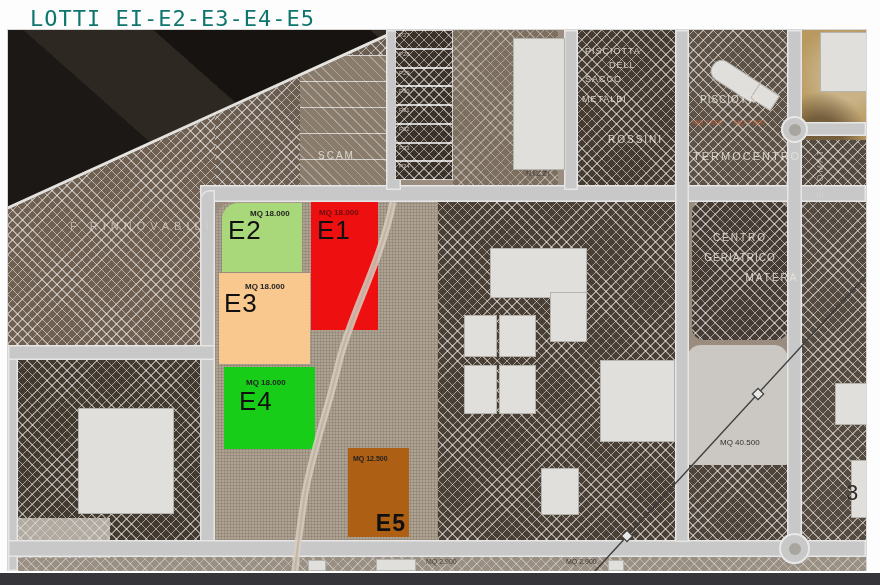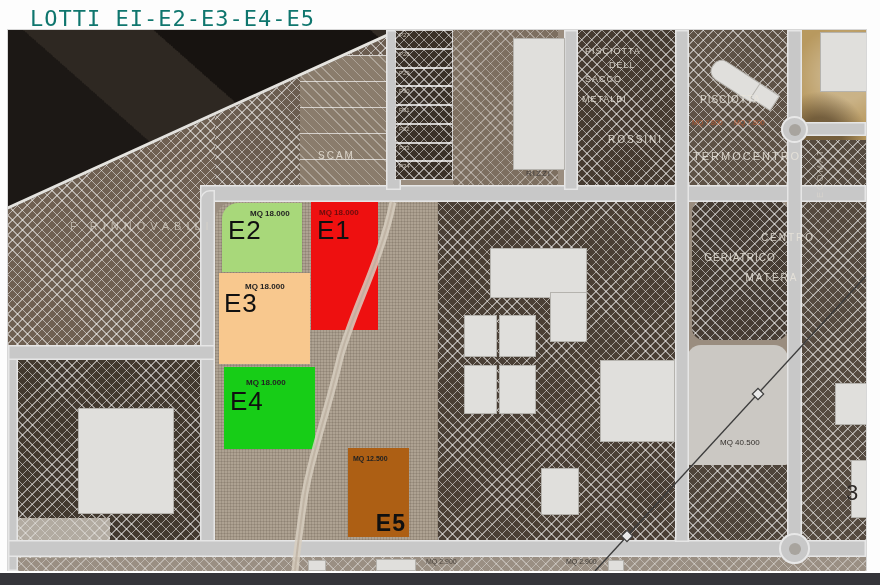--- a/index.html
+++ b/index.html
@@ -151,21 +151,21 @@
       <div class="lot" style="left: 7px; top: 3px; width: 80px; height: 69px; border-top-left-radius: 16px; background-color: rgb(168, 216, 122);">
         <span class="mq" style="left:28px;top:6px;">MQ 18.000</span>
         <span class="eid" style="left:6px;top:12px;">E2</span>
       </div>
       <div class="lot" style="left: 4px; top: 73px; width: 91px; height: 91px; background-color: rgb(248, 200, 142);">
         <span class="mq" style="left:26px;top:9px;">MQ 18.000</span>
         <span class="eid" style="left:5px;top:15px;">E3</span>
       </div>
       <div class="lot" style="left: 9px; top: 167px; width: 91px; height: 82px; background-color: rgb(23, 205, 23);">
         <span class="mq" style="left:22px;top:11px;">MQ 18.000</span>
-        <span class="eid" style="left:6px;top:19px;">E4</span>
+        <span class="eid" style="left:15px;top:19px;">E4</span>
       </div>
       <div class="lot" style="left: 133px; top: 248px; width: 61px; height: 89px; background-color: rgb(173, 95, 20);">
         <span class="mq" style="left:5px;top:7px;font-size:7px;">MQ 12.500</span>
         <span class="eid" style="right:3px;bottom:0px;left:auto;font-size:23px;font-weight:bold;">E5</span>
       </div>
     </div>
 
     <svg class="svgtop" width="858" height="541" viewBox="0 0 858 541">
       <path d="M385,172 C 372,235 342,285 331,332 C 320,380 301,432 296,470 C 292,498 289,520 287,541" fill="none" stroke="#d8cfc1" stroke-width="7" opacity="0.85"></path>
       <path d="M385,172 C 372,235 342,285 331,332 C 320,380 301,432 296,470 C 292,498 289,520 287,541" fill="none" stroke="#b9ad9c" stroke-width="2" opacity="0.7"></path>
@@ -179,21 +179,21 @@
     <div class="lbl dk" style="left:518px;top:139px;font-size:8px;letter-spacing:1px;">RIZZI</div>
     <div class="lbl" style="left:577px;top:16px;font-size:9px;letter-spacing:1px;">PISCIOTTA</div>
     <div class="lbl" style="left:577px;top:30px;font-size:9px;letter-spacing:1px;margin-left:24px;">DELL</div>
     <div class="lbl" style="left:577px;top:44px;font-size:9px;letter-spacing:1px;">SACCO</div>
     <div class="lbl" style="left:574px;top:64px;font-size:9px;letter-spacing:1px;">METALBI</div>
     <div class="lbl" style="left:600px;top:104px;font-size:10px;letter-spacing:2px;">ROSSINI</div>
     <div class="lbl" style="left:692px;top:64px;font-size:10px;letter-spacing:1px;">PISCIOTTA</div>
     <div class="lbl mqred" style="left:684px;top:89px;font-size:7px;">MQ 7.800</div>
     <div class="lbl mqred" style="left:726px;top:89px;font-size:7px;">MQ 7.800</div>
     <div class="lbl" style="left:685px;top:120px;font-size:11px;letter-spacing:2px;">TERMOCENTRO</div>
-    <div class="lbl" style="left:684px;top:202px;width:96px;text-align:center;font-size:10px;letter-spacing:2px;padding-left:48px;">CENTRO</div>
+    <div class="lbl" style="left:684px;top:202px;width:96px;text-align:center;font-size:10px;letter-spacing:2px;">CENTRO</div>
     <div class="lbl" style="left:684px;top:222px;width:96px;text-align:center;font-size:10px;letter-spacing:1px;">GERIATRICO</div>
     <div class="lbl" style="left:684px;top:242px;width:96px;text-align:center;font-size:10px;letter-spacing:2px;margin-left:32px;">MATERA</div>
     <div class="lbl" style="left:782px;top:138px;width:60px;text-align:center;font-size:9px;letter-spacing:2px;transform:rotate(-90deg);color:rgba(222,216,206,.6);">ECOMAT</div>
     <div class="lbl dk" style="left:712px;top:408px;font-size:8px;color:#34302c;">MQ 40.500</div>
     <div class="lbl dk" style="left:838px;top:450px;font-size:22px;color:#2e2a27;">3</div>
     <div class="lbl dk" style="left:418px;top:528px;font-size:7px;color:#4a443e;">MQ 2.900</div>
     <div class="lbl dk" style="left:558px;top:528px;font-size:7px;color:#3a3631;">MQ 2.900</div>
   </div>
 
   <div class="bottom-bar"></div>

